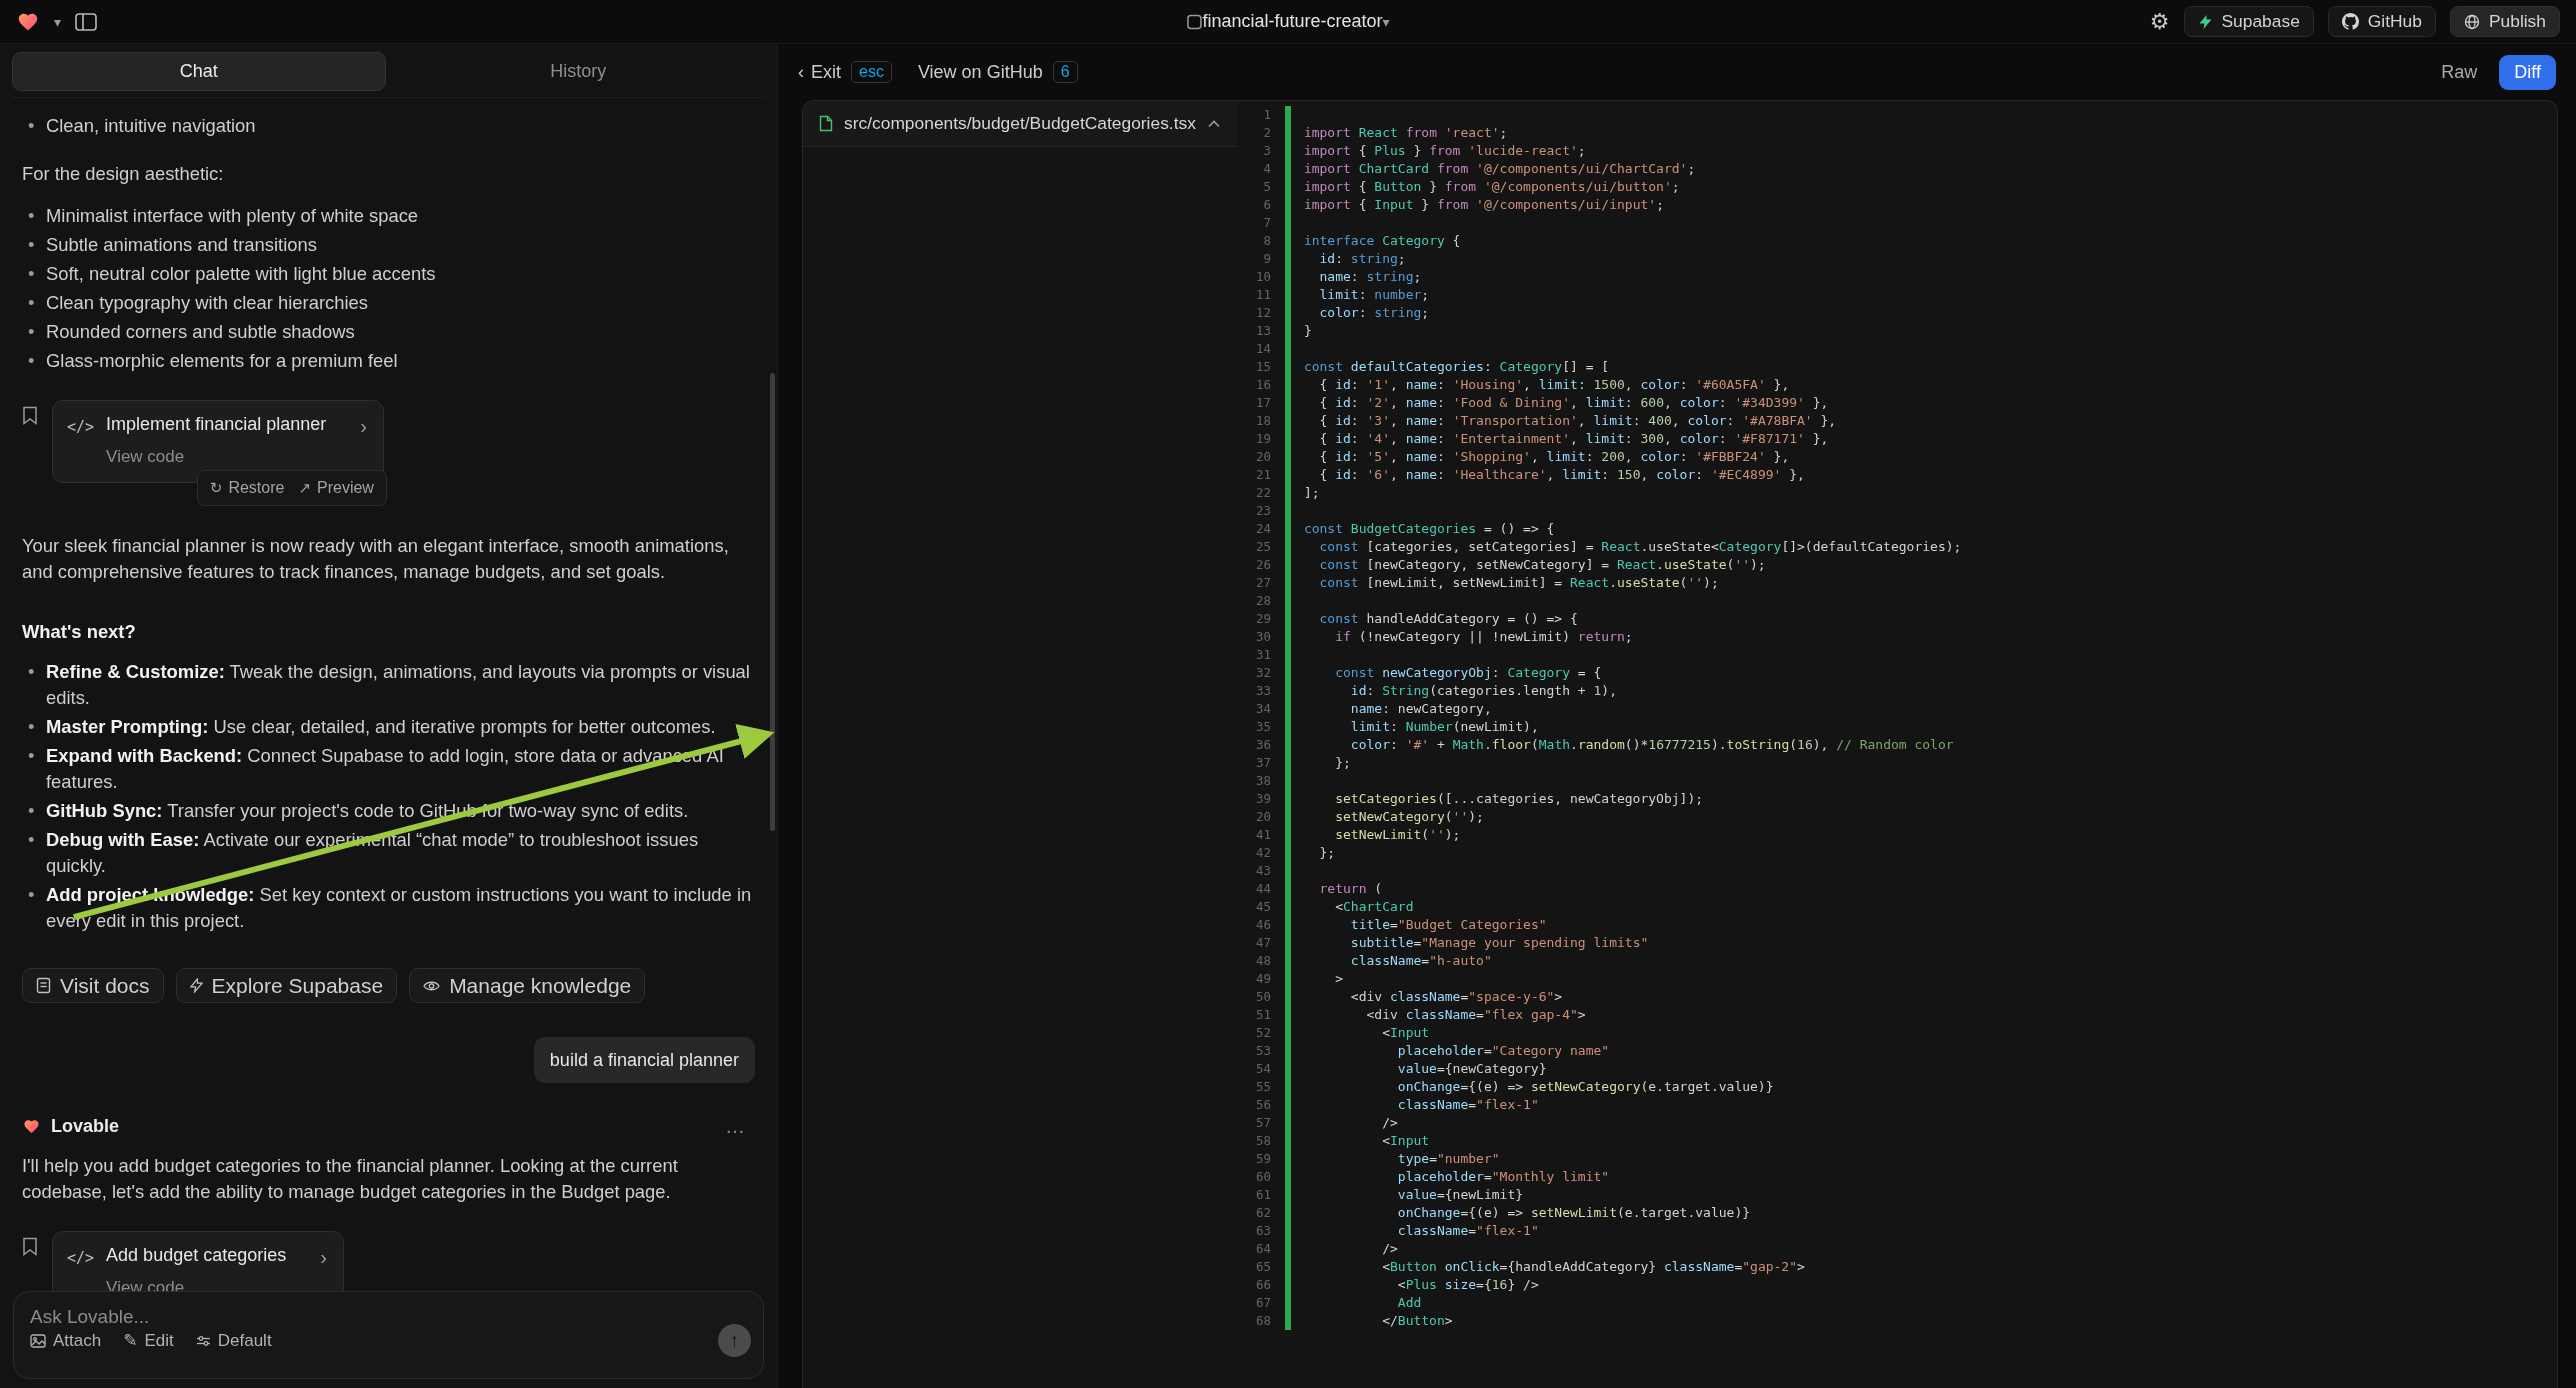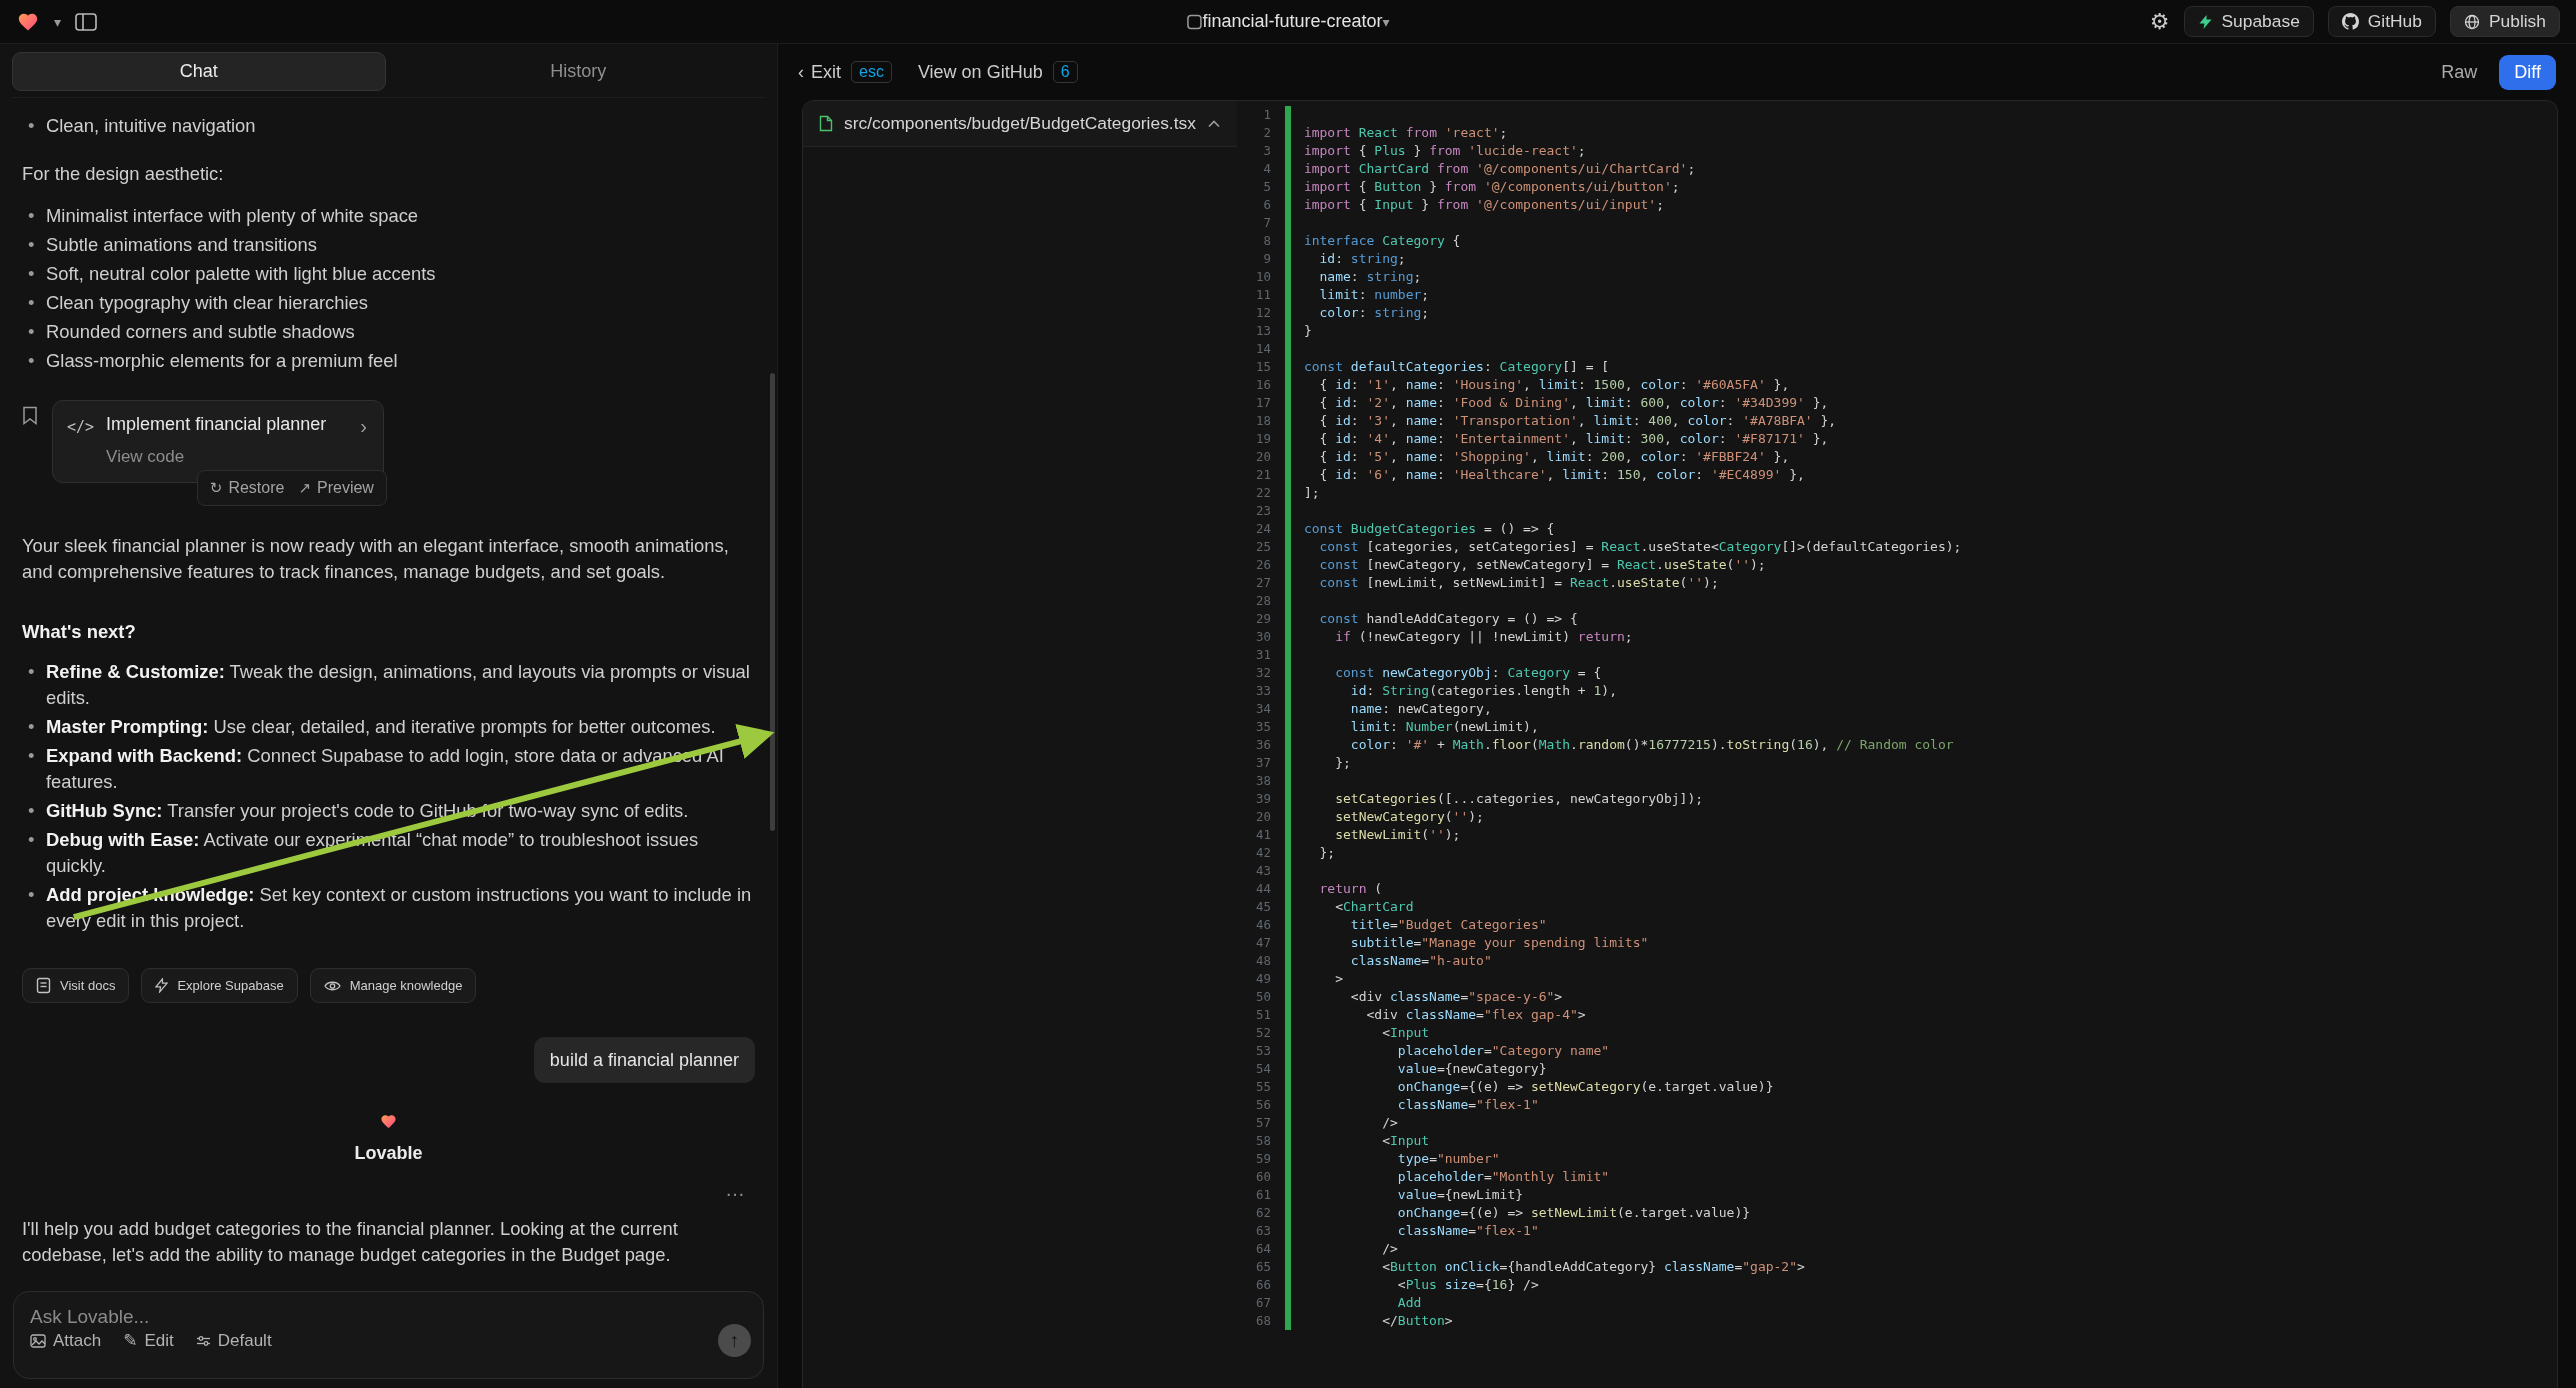--- a/index.html
+++ b/index.html
@@ -47,26 +47,26 @@
   .card-chevron { color:#9d9d9d; font-size:20px; margin-left:22px; margin-top:2px; }
   .card-toolbar { position:absolute; right:-4px; bottom:-24px; display:flex; gap:14px;
                   background:#171717; border:1px solid #2d2d2d; border-radius:8px; padding:4px 12px;
                   font-size:16px; color:#a3a3a3; white-space:nowrap; }
   .tb-item { display:flex; align-items:center; gap:6px; cursor:pointer; }
   .tb-item .ic { font-size:15px; }
 
   .chat-actions { display:flex; gap:12px; margin-top:34px; }
   .chat-action { display:flex; align-items:center; gap:9px; height:35px; padding:16px 13px;
                  border:1px solid #2e2e2e; background:#1a1a1a; border-radius:9px;
-                 font-size:13px; color:#d0d0d0; cursor:pointer; }
+                 font-size:21px; color:#d0d0d0; cursor:pointer; }
 
   .user-bubble { display:table; margin:34px 0 0 auto; background:#272727; border-radius:11px;
                  padding:10px 16px; font-size:18px; color:#e6e6e6; max-width:558px; }
 
-  .lovable-head { display:flex; align-items:center; gap:10px; margin-top:30px;flex-direction:column; }
+  .lovable-head { display:flex; align-items:center; gap:10px; margin-top:30px; }
   .lovable-name { font-size:18px; color:#ececec; font-weight:bold; }
   .dots { margin-left:auto; margin-right:8px; color:#8d8d8d; font-size:20px; letter-spacing:2px; cursor:pointer; }
 
   
   .composer-wrap { flex:none; padding:0 13px 9px; }
   .composer { position:relative; height:88px; background:#171717; border:1px solid #2c2c2c; border-radius:16px;
               padding:14px 16px; }
   .composer-input { width:80%; background:transparent; border:none; outline:none;
                     color:#dddddd; font-size:19px; font-family:"Liberation Sans", sans-serif; }
   .composer-input::placeholder { color:#8b8b8b; }

